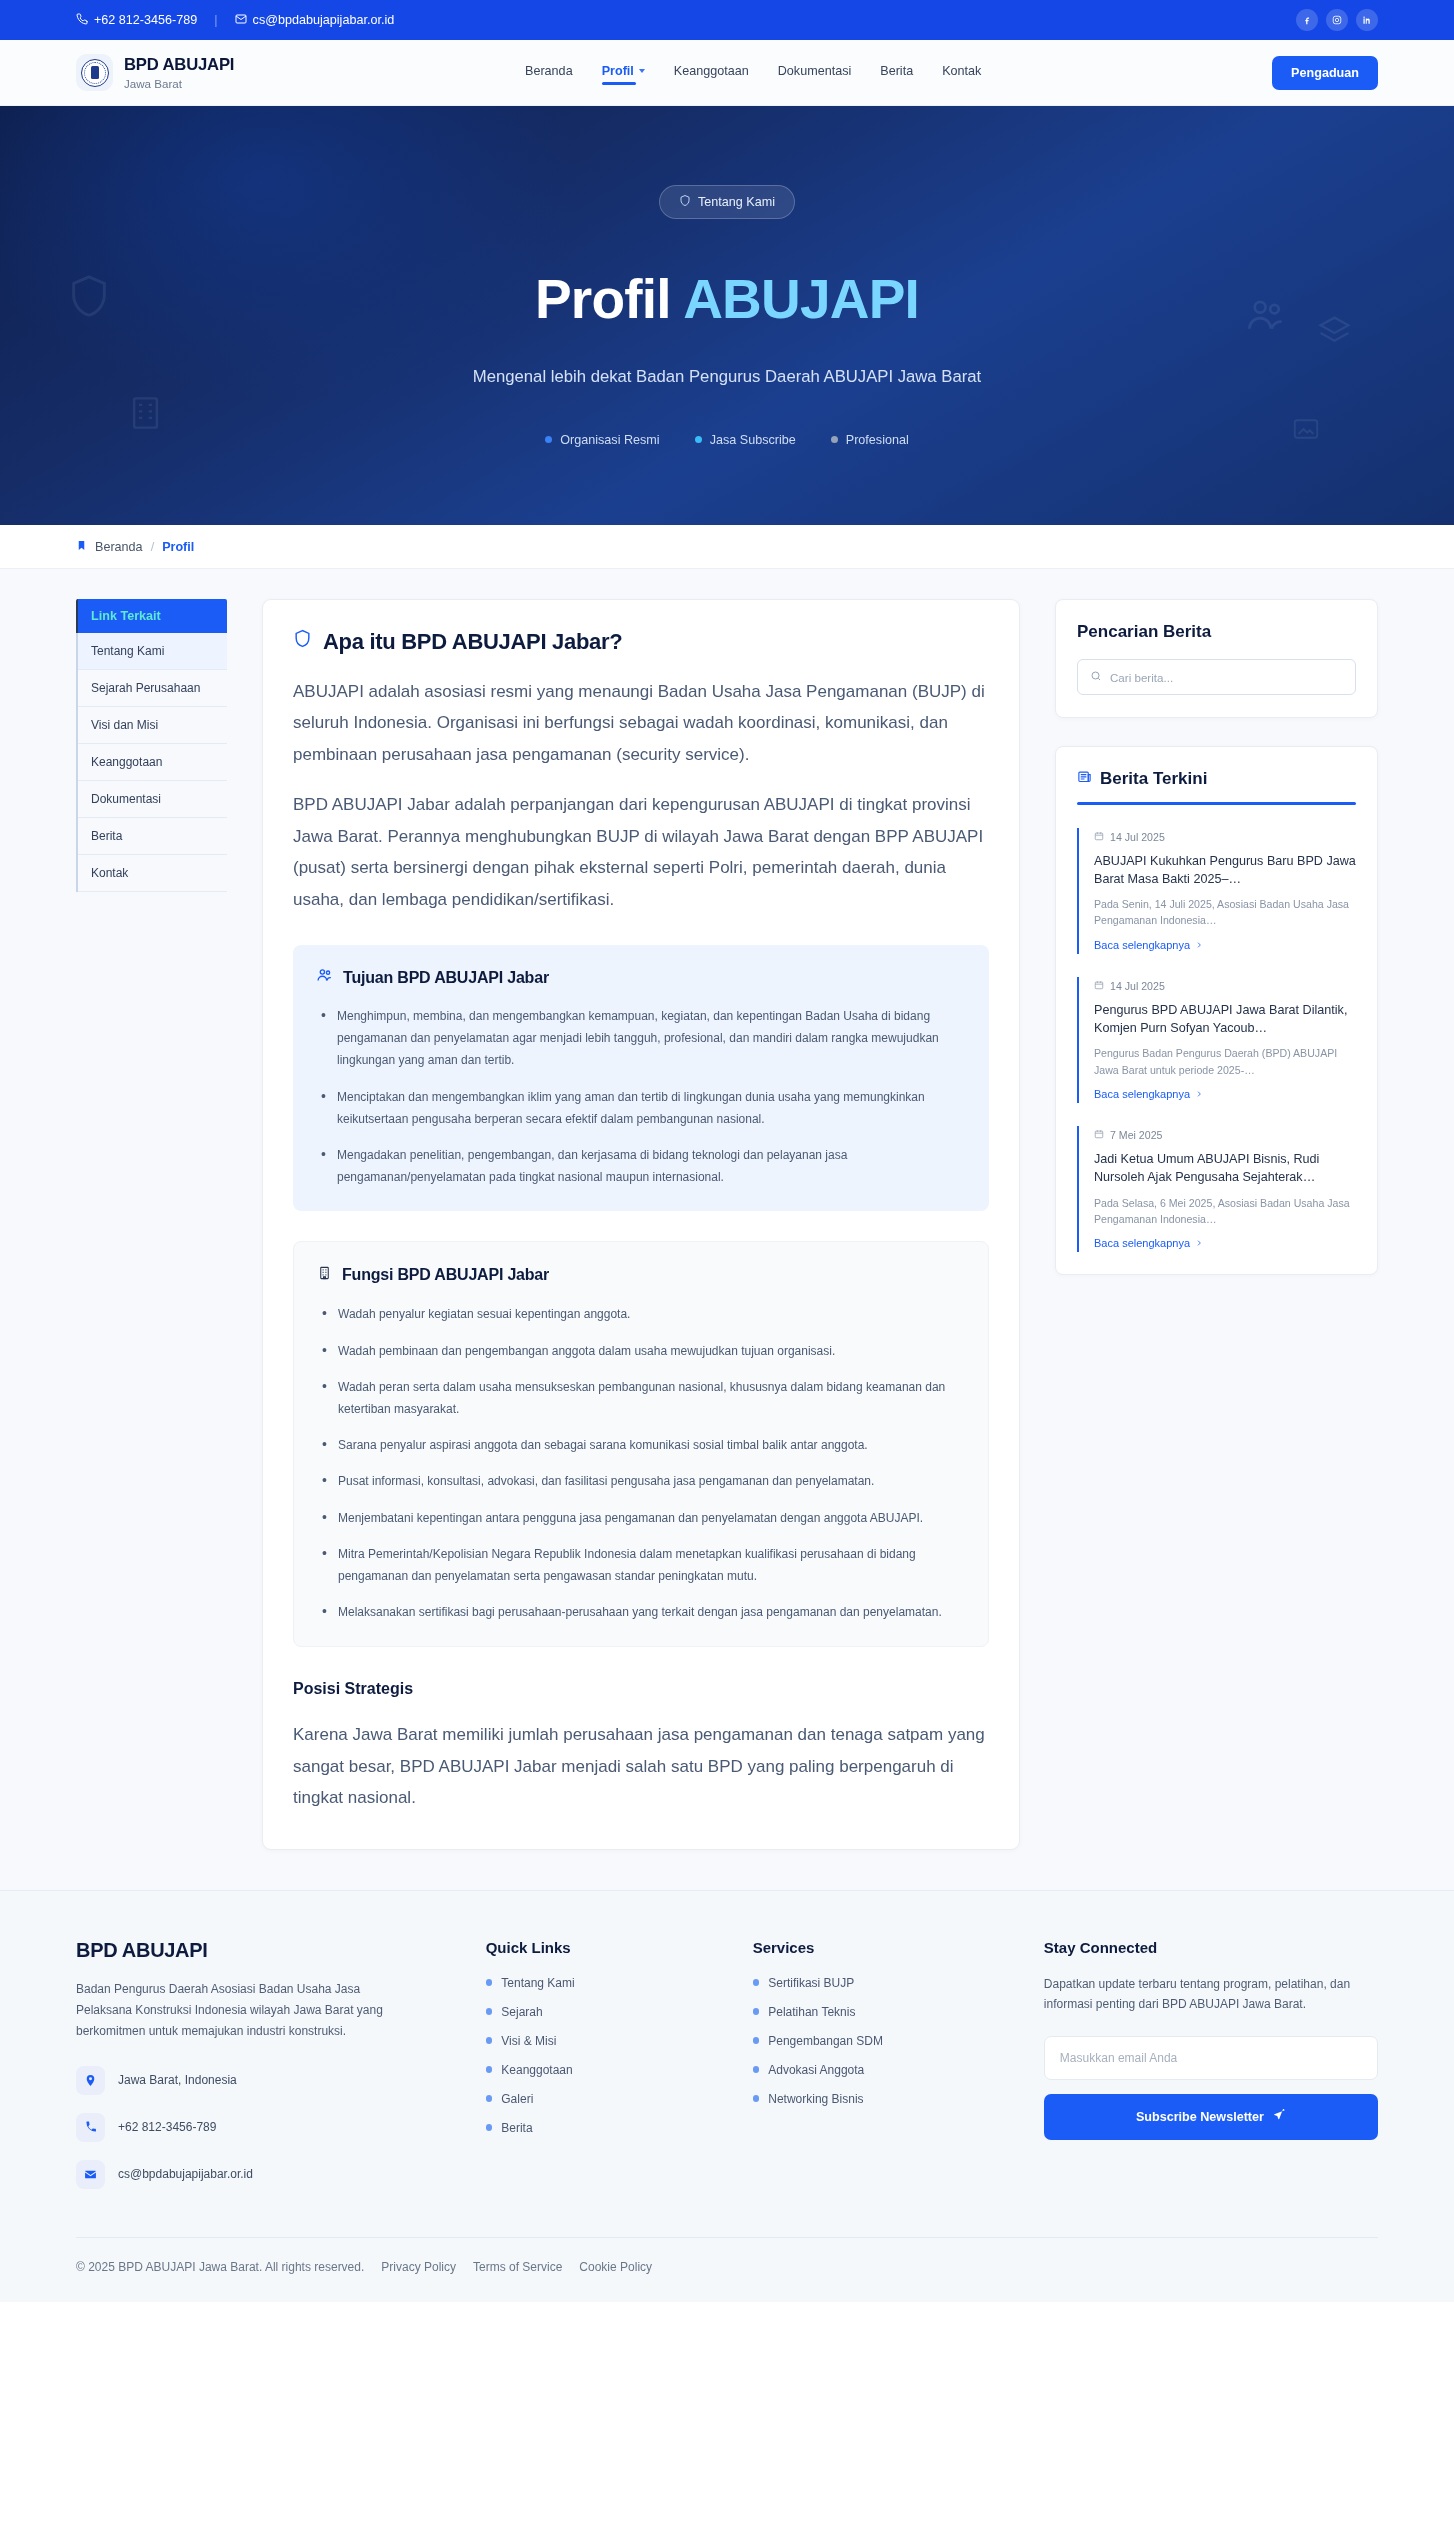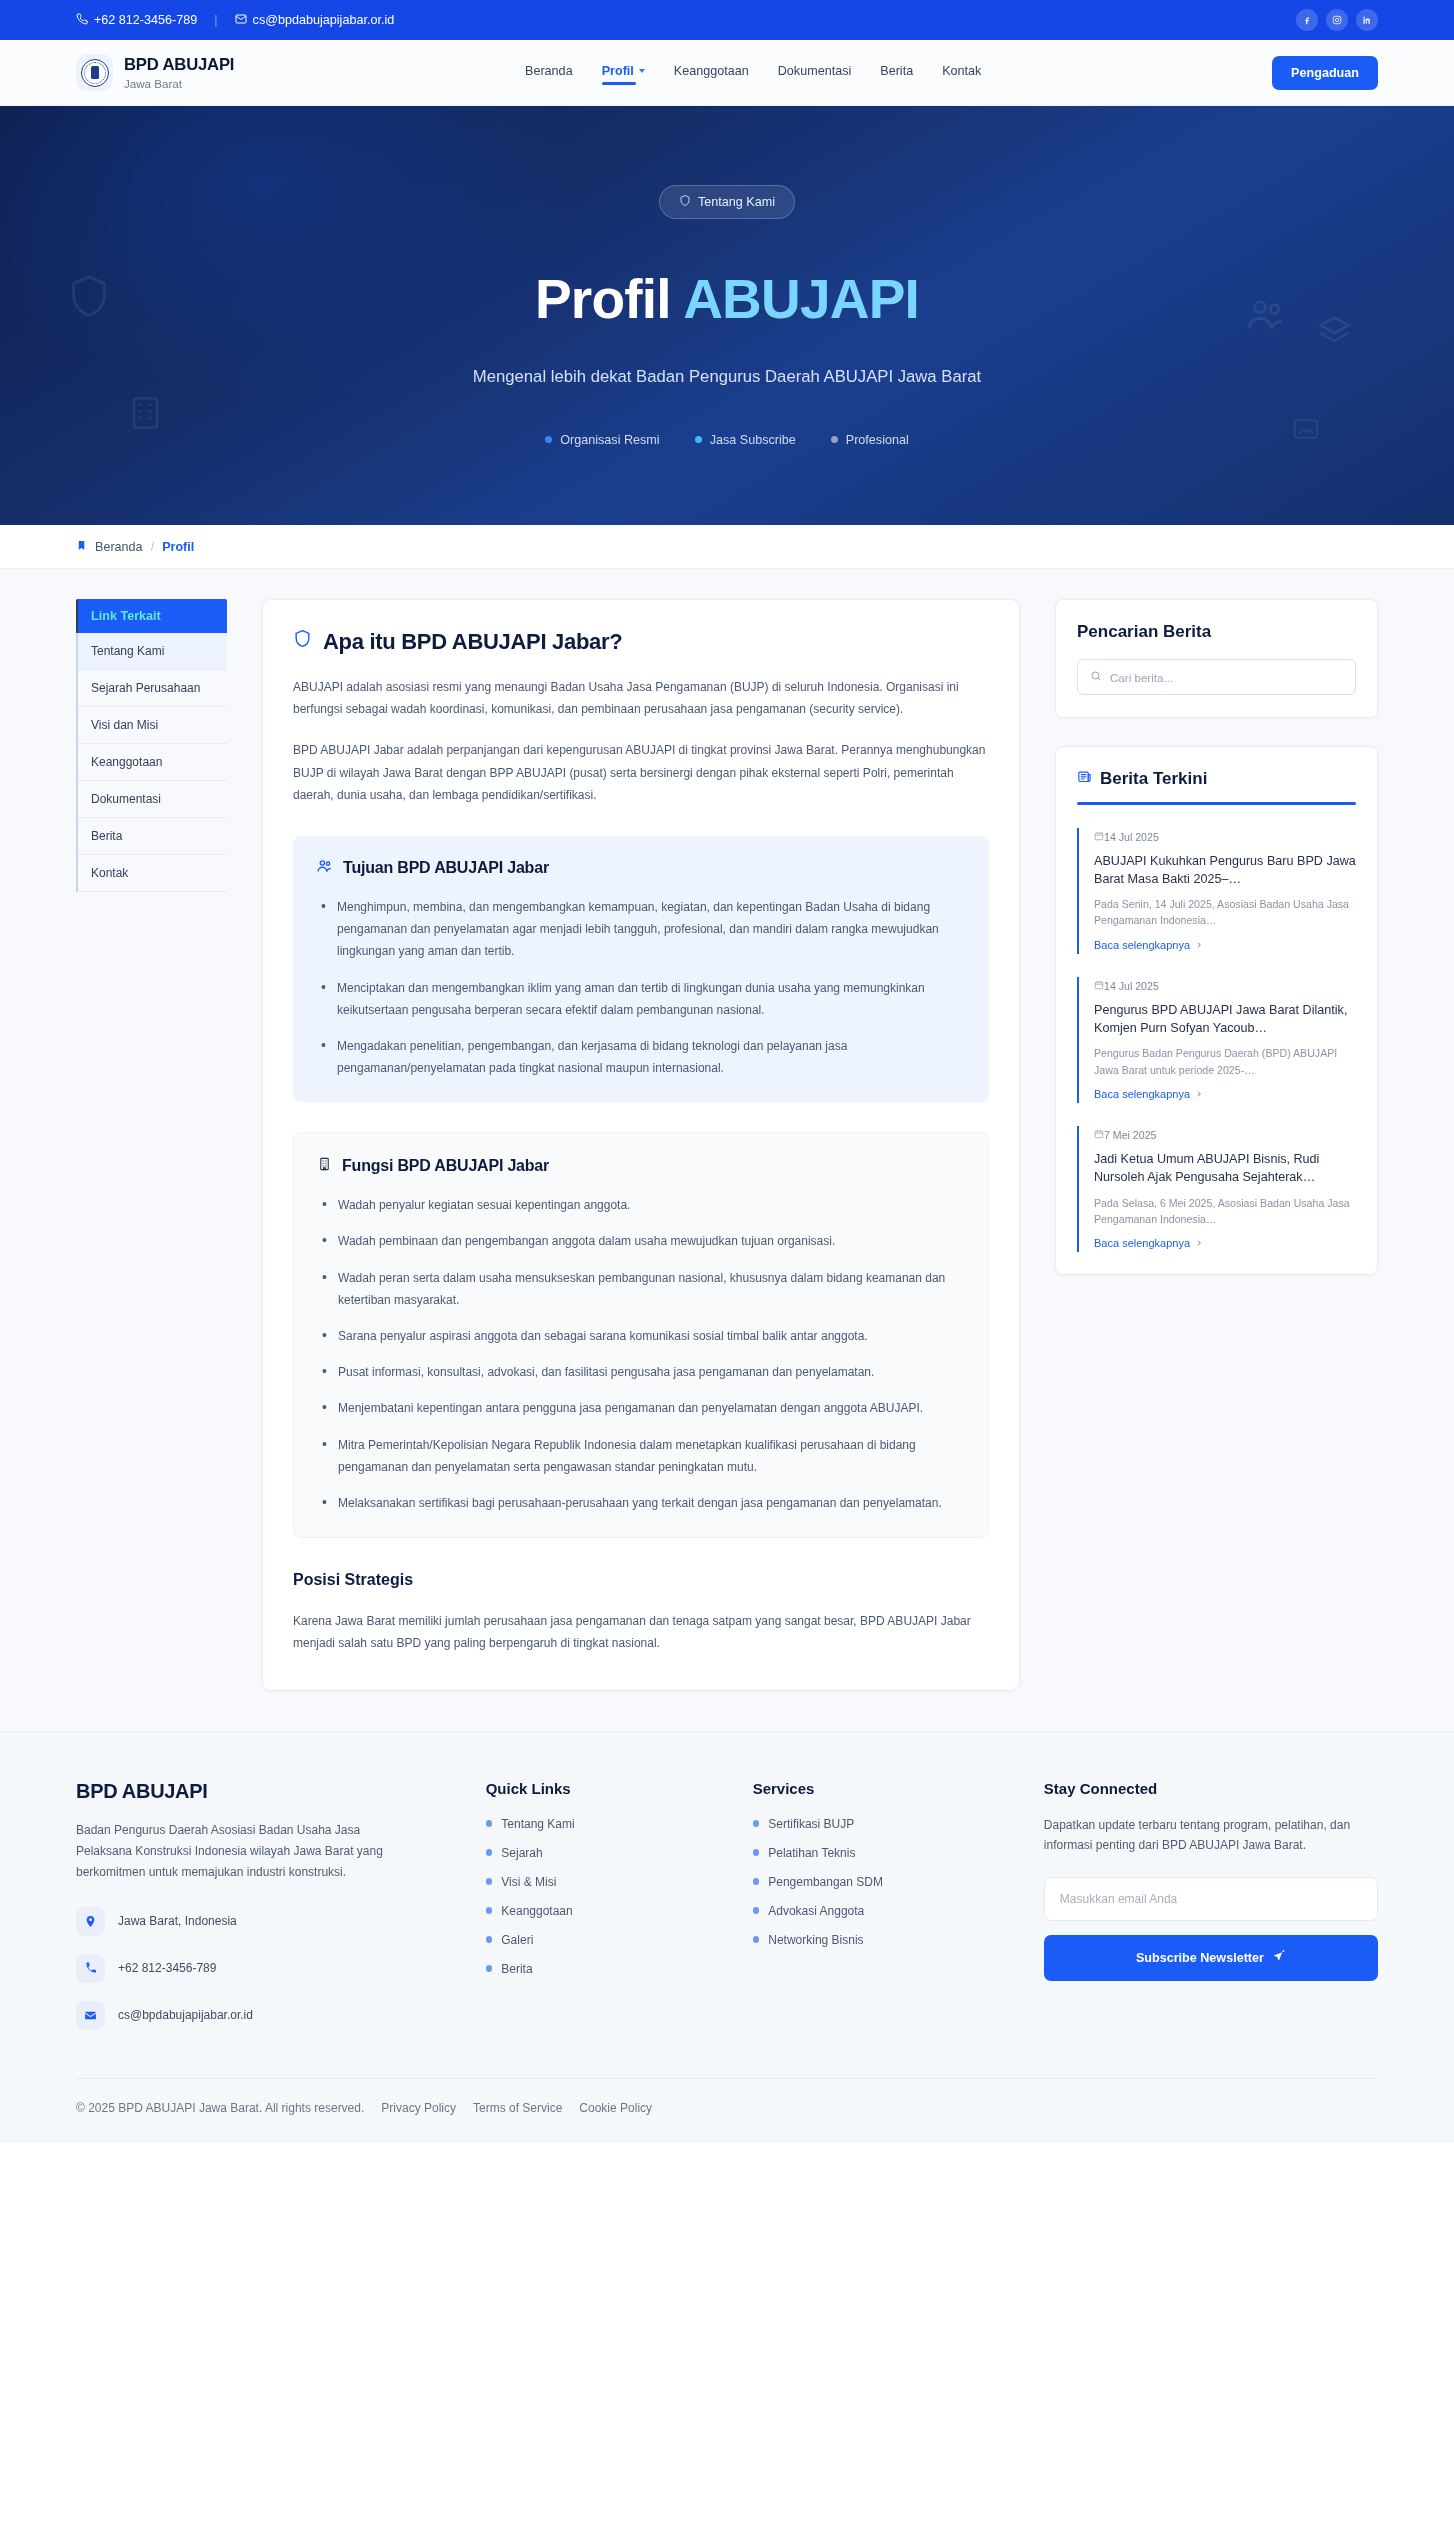--- a/index.html
+++ b/index.html
@@ -160,21 +160,21 @@
   .content-card {
     background: #ffffff; border: 0.5px solid #e9edf3; border-radius: 9px;
     padding: 28px 30px 35px;
     box-shadow: 0 1px 5px rgba(20,40,80,.03);
   }
   .sec-title {
     display: flex; align-items: center; gap: 11px;
     font-size: 22px; font-weight: 800; color: #0d1b3e; letter-spacing: -0.3px;
   }
   .para {
-    margin-top: 21px; font-size: 12px; line-height: 1.85; color: #4a5a74;
+    margin-top: 21px; font-size: 17px; line-height: 1.85; color: #4a5a74;
   }
   .para + .para { margin-top: 19px; }
 
   .box {
     margin-top: 30px; border-radius: 8px; padding: 22px 23px 23px;
   }
   .box.blue { background: #eef4fd; }
   .box.gray { background: #f8fafc; border: 0.5px solid #eef1f6; }
   .box-title {
     display: flex; align-items: center; gap: 10px;
@@ -209,21 +209,21 @@
     margin-top: 17px; display: flex; align-items: center; gap: 8px;
     border: 0.5px solid #d8e0ec; border-radius: 6px; padding: 10px 12px;
   }
   .search-input {
     border: none; outline: none; font-size: 11.6px; color: #334155;
     font-family: inherit; width: 100%; background: transparent;
   }
   .search-input::placeholder { color: #9aa6b8; }
 
   .news-item { border-left: 2.5px solid #1a5cf5; padding: 3px 0 3px 15px; margin-top: 23px; }
-  .news-date { display: flex; align-items: center; gap: 0; font-size: 10.6px; color: #7b8798; }
+  .news-date { display: flex; align-items: center; gap: 6px; font-size: 10.6px; color: #7b8798; }
   .news-title {
     margin-top: 9px; font-size: 12.6px; line-height: 1.45; color: #24324b; font-weight: 500;
   }
   .news-excerpt { margin-top: 8px; font-size: 10.6px; line-height: 1.55; color: #8894a6; }
   .news-more { margin-top: 10px; font-size: 11px; color: #1a5cf5; display: flex; align-items: center; gap: 5px; cursor: pointer; }
 
   
   .footer {
     background: #f5f8fb; border-top: 0.5px solid #e8edf3;
     padding: 48px 76px 0;

